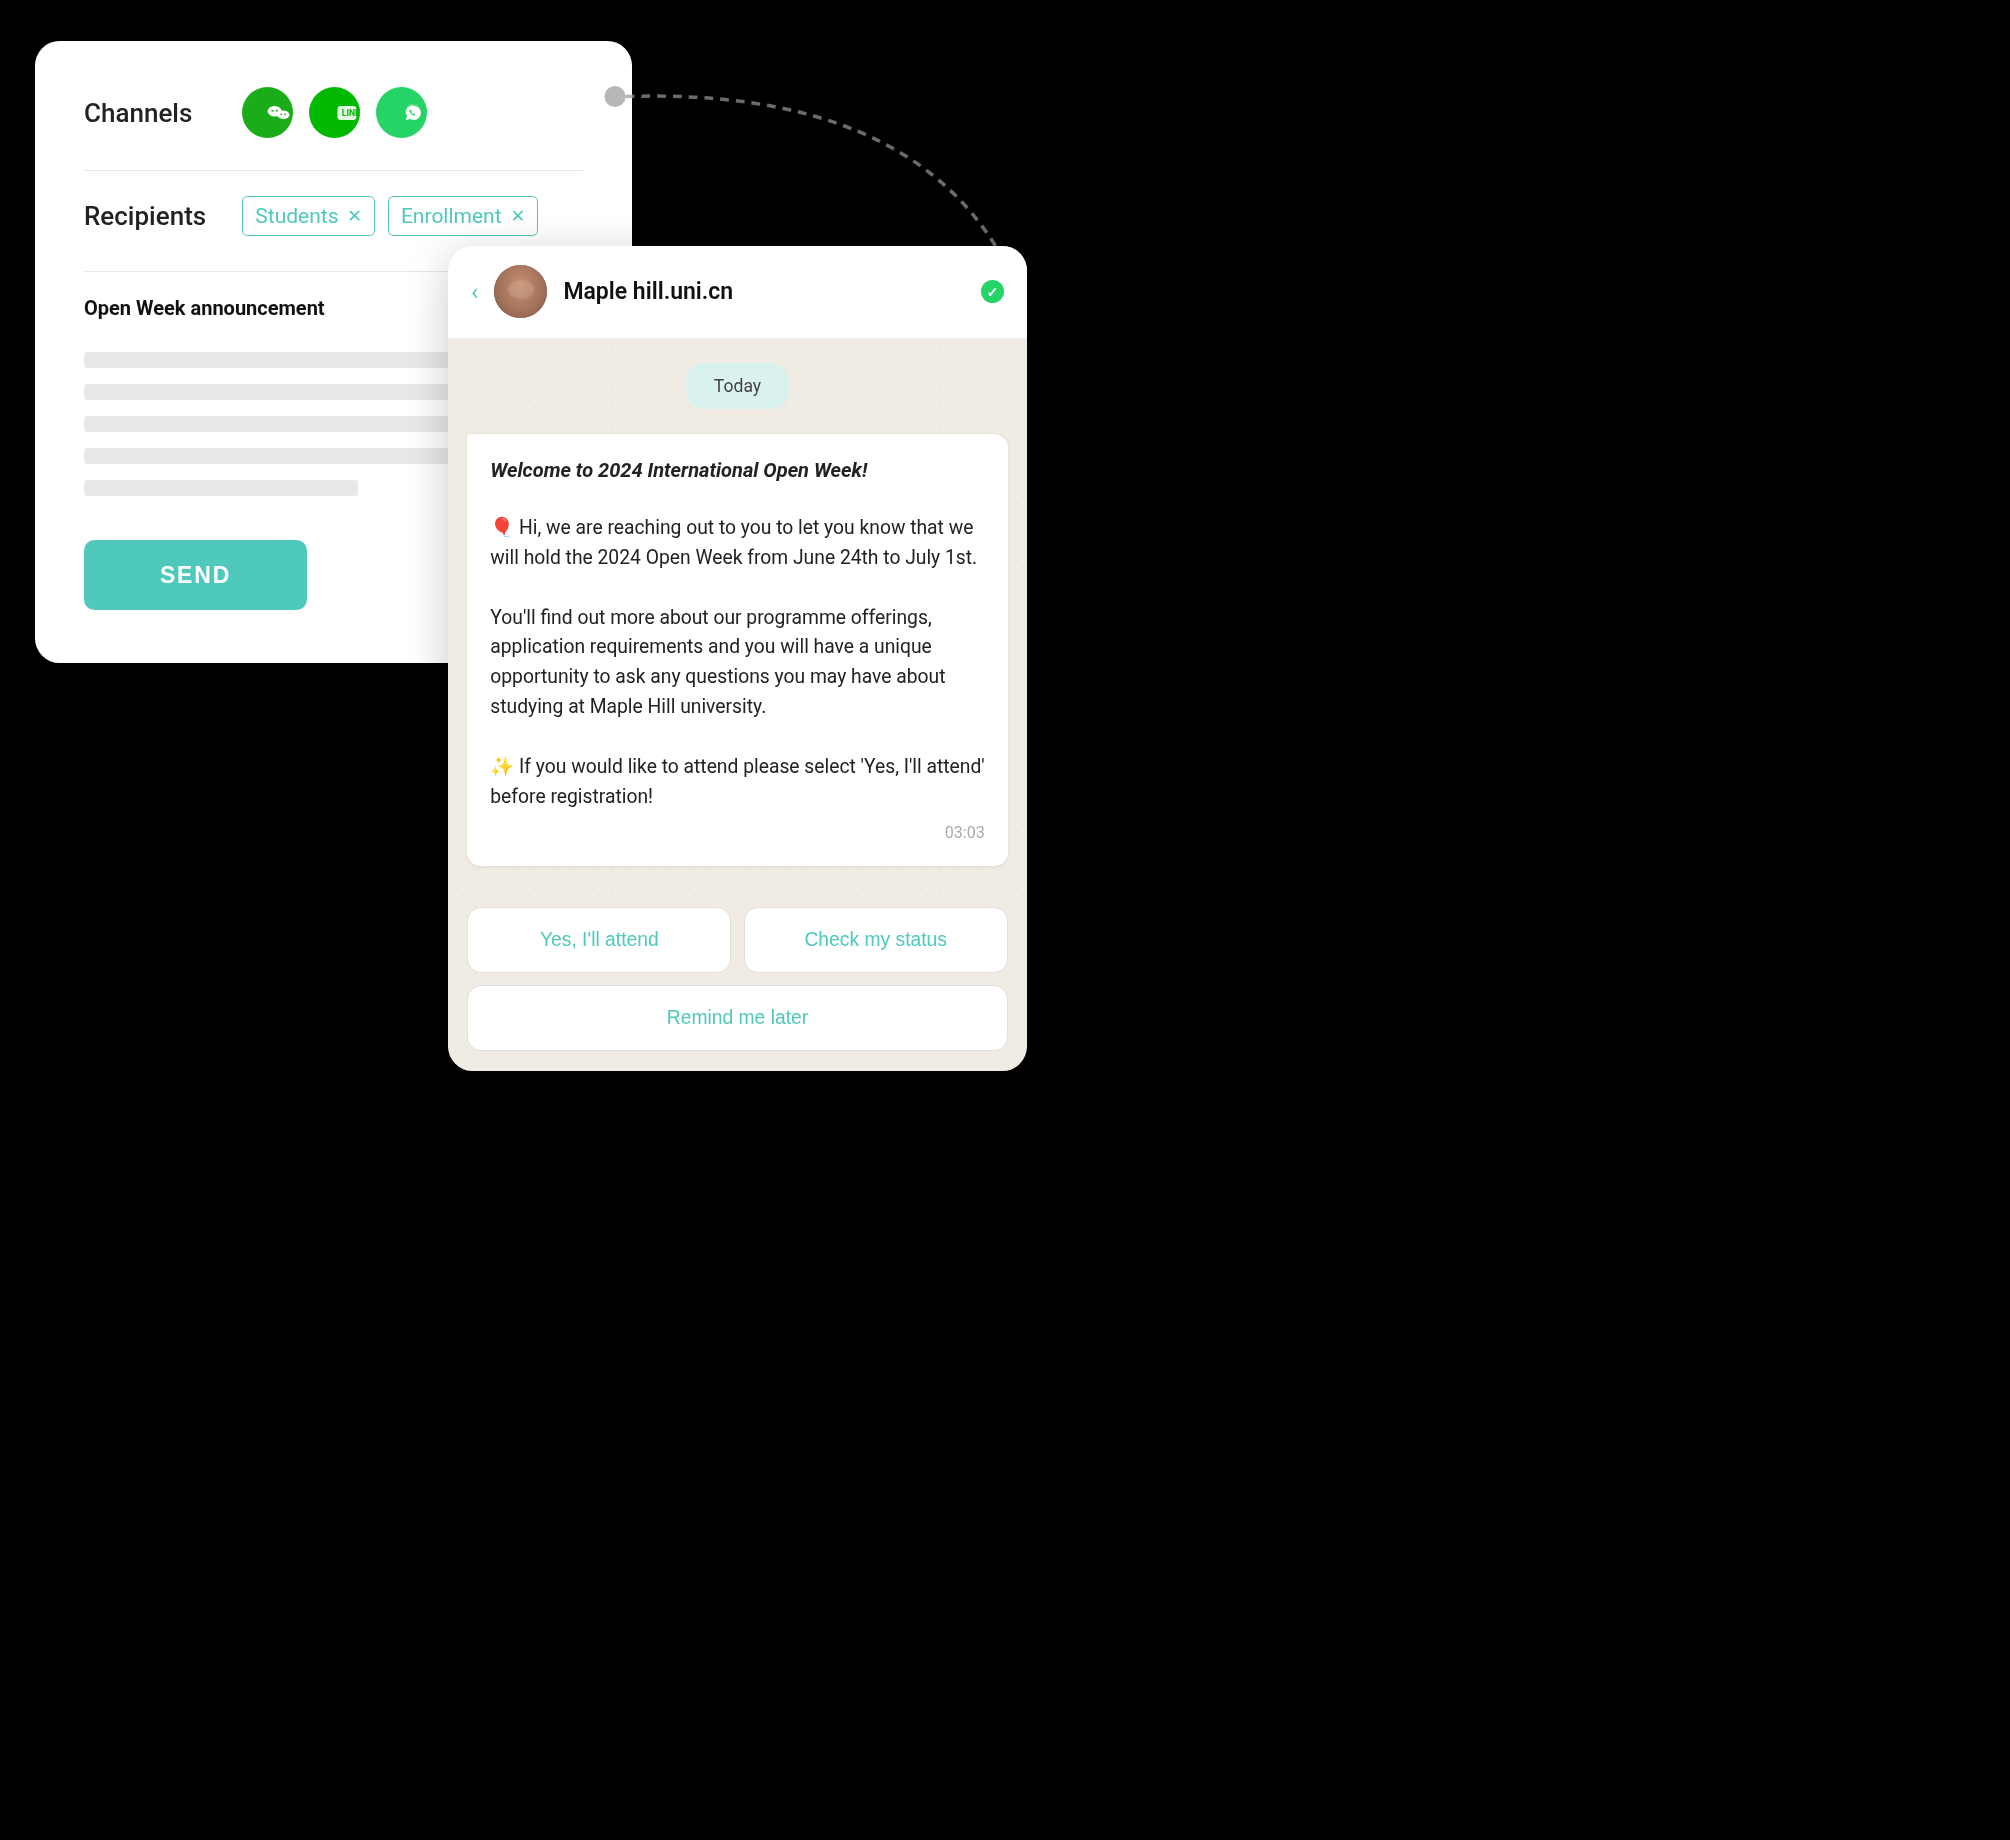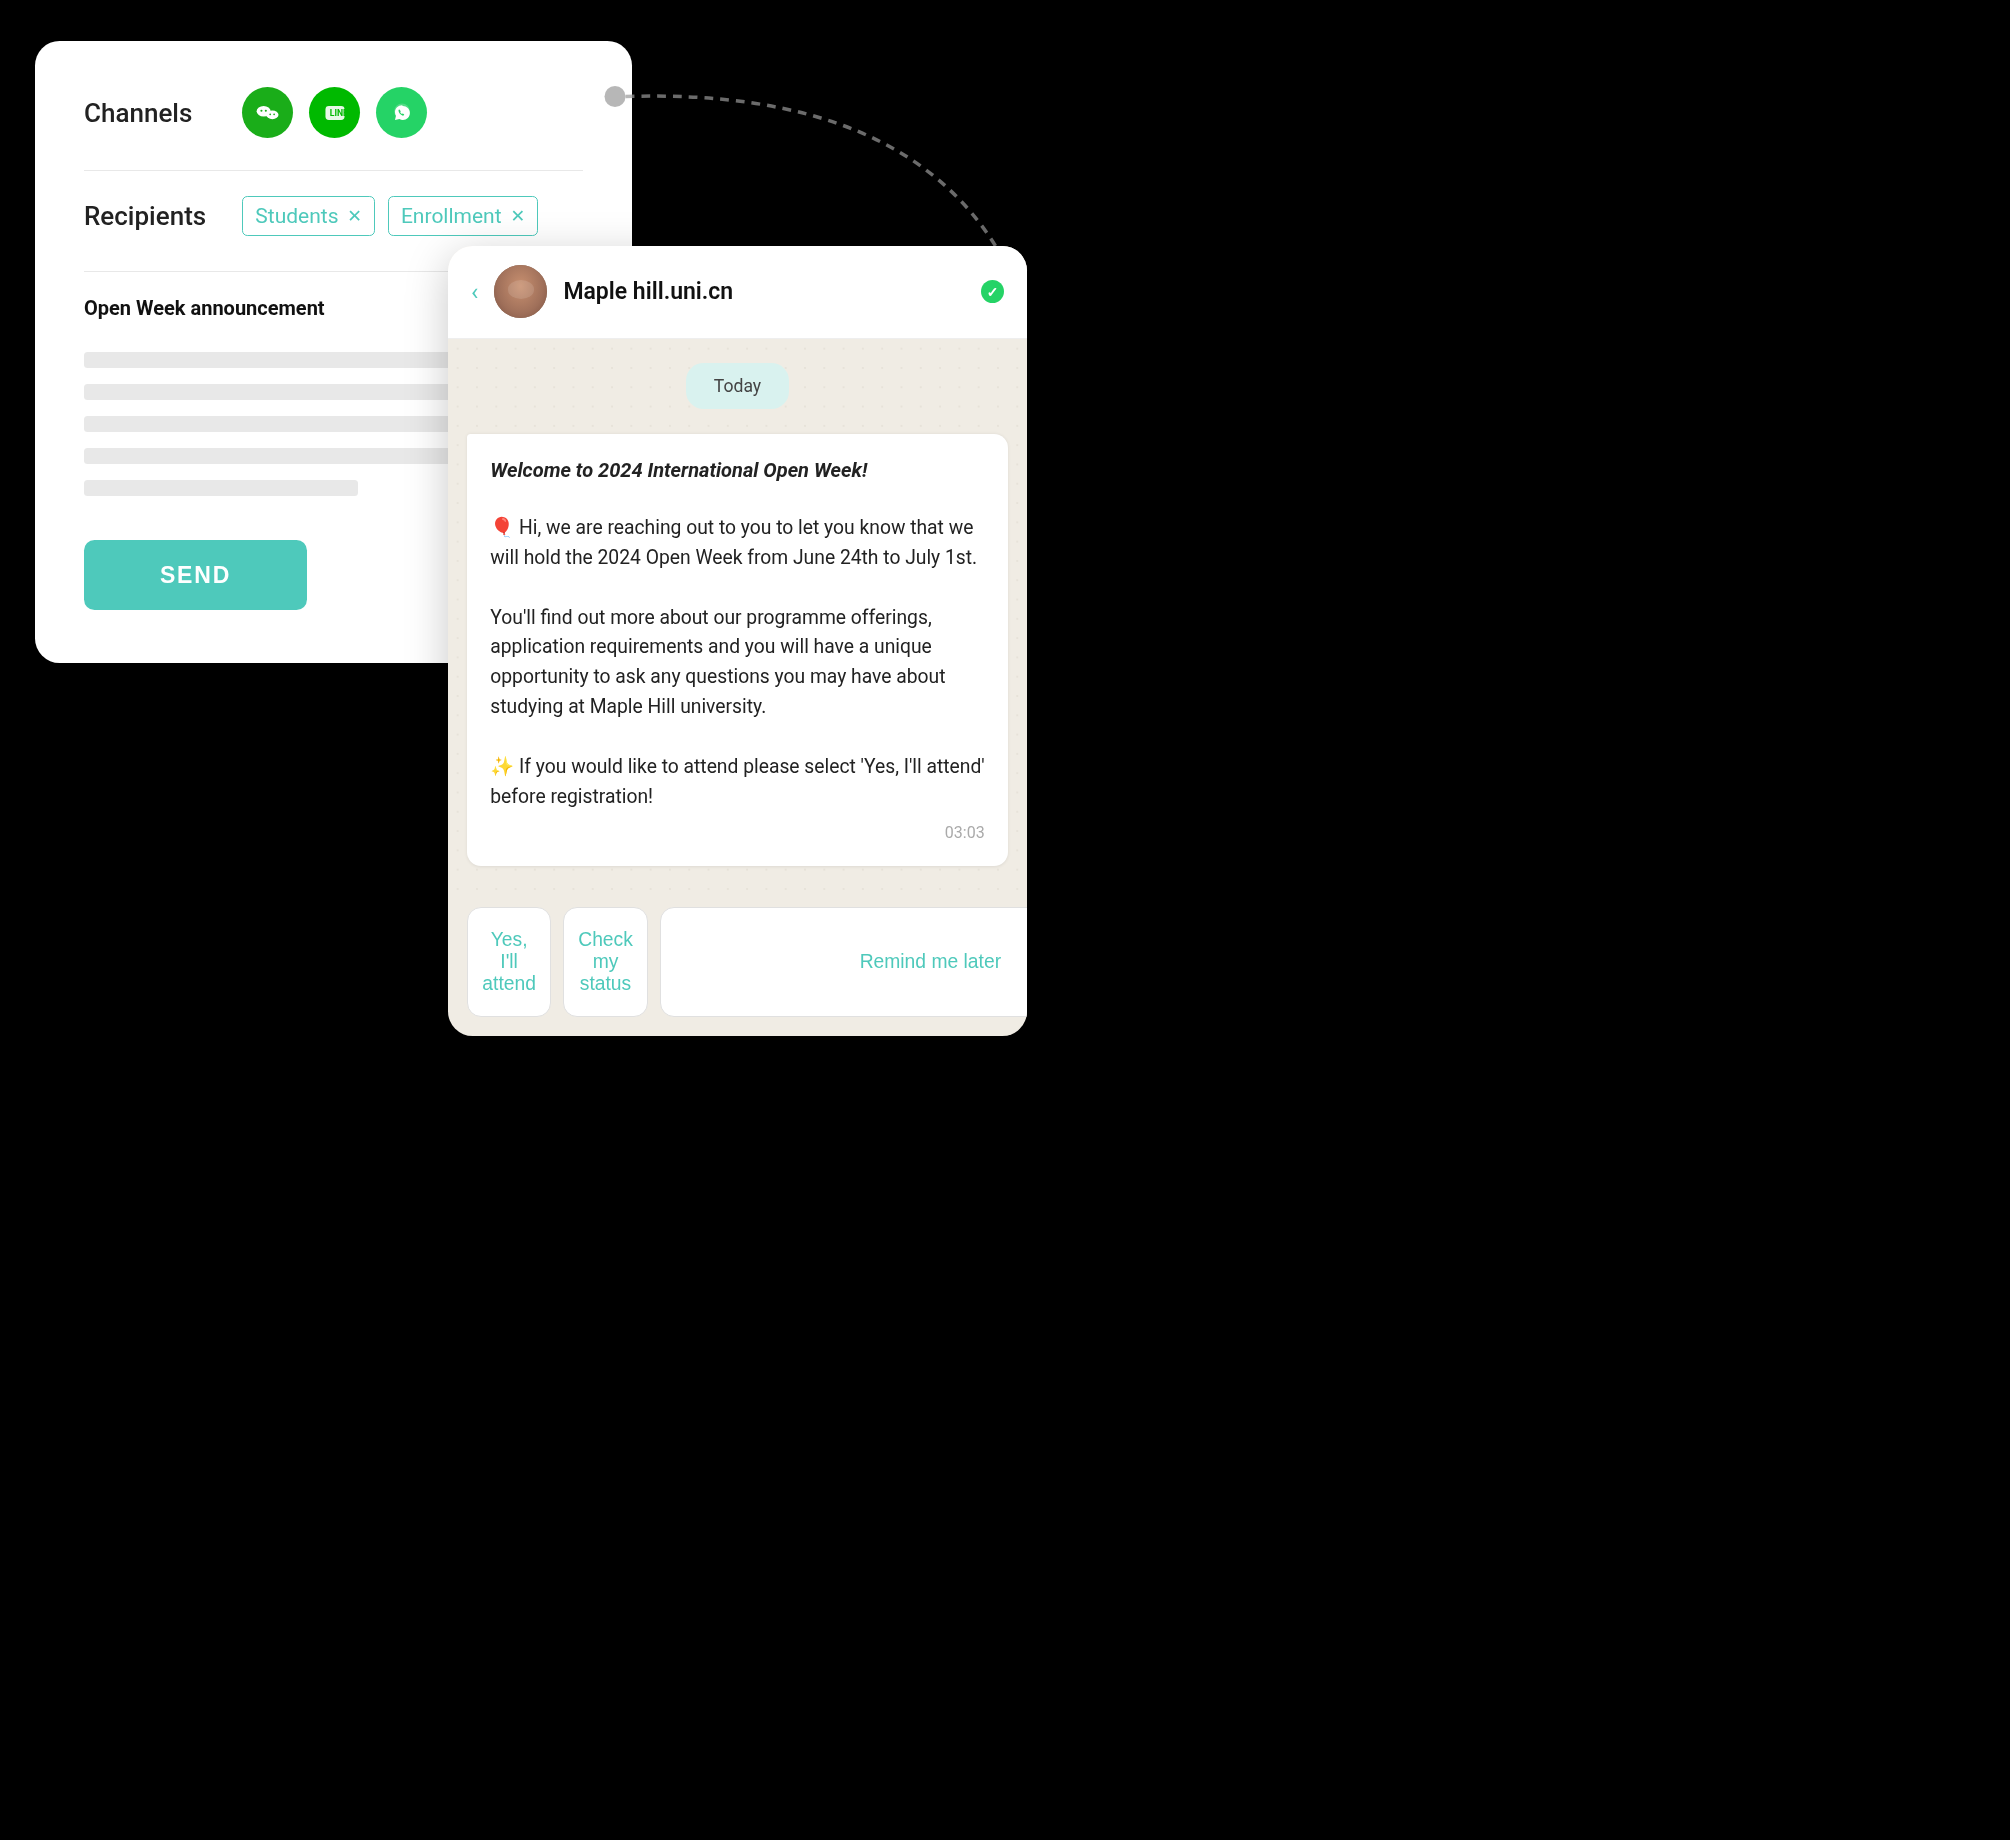--- a/index.html
+++ b/index.html
@@ -46,21 +46,21 @@
       align-items: center;
     }
 
     .channel-icon {
       width: 51px;
       height: 51px;
       border-radius: 50%;
       background: #1aad19;
       display: flex;
       align-items: center;
-      justify-content: center;
+      justify-content: flex-end;
       font-size: 24.6px;
       color: #4c1d95;
     }
 
     .channel-icon.wechat { background: #1aad19; }
     .channel-icon.line { background: #00b900; }
     .channel-icon.whatsapp { background: #25d366; }
 
     .recipients-row {
       display: flex;
@@ -256,21 +256,21 @@
     .message-time {
       text-align: right;
       font-size: 16px;
       color: #aaa;
       margin-top: 8.8px;
     }
 
     .chat-actions {
       padding: 0 19.3px 19.3px;
       display: flex;
-      flex-direction: row;
+      flex-direction: column;
       gap: 12.3px;
     }
 
     .action-row {
       display: flex;
       gap: 12.3px;
     }
 
     .action-btn {
       flex: 1;

